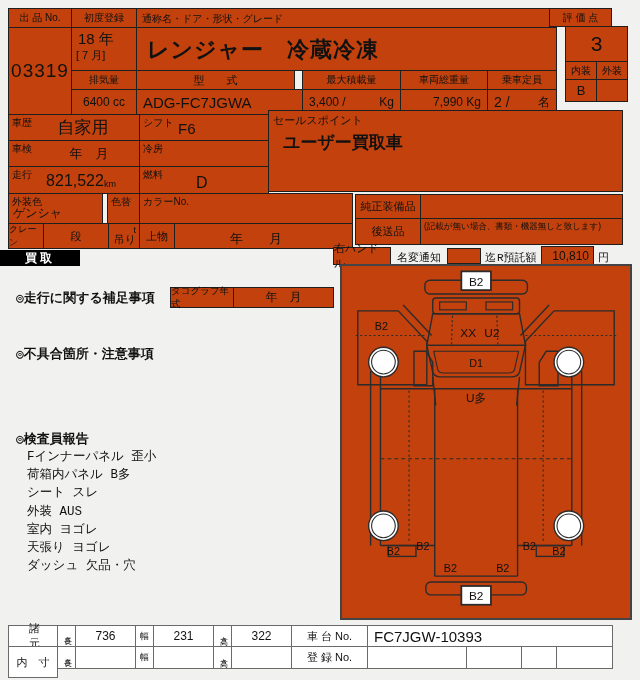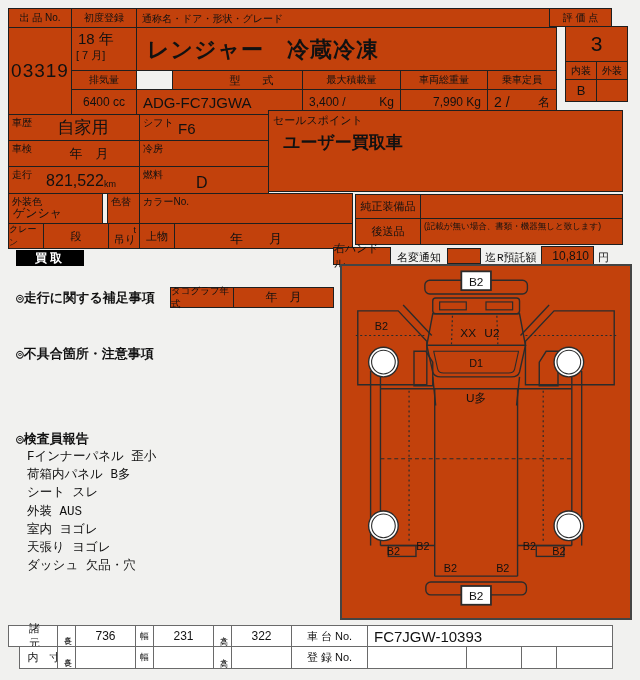--- a/index.html
+++ b/index.html
@@ -46,21 +46,21 @@
     <div style="padding:7px 0 0 10px;font-size:22px;font-weight:600;letter-spacing:1px;">レンジャー　冷蔵冷凍</div>
   </div>
 
   <div class="box" style="left:71px;top:70px;width:66px;height:20px;">
     <div class="cc" style="font-size:10px;">排気量</div>
   </div>
   <div class="box" style="left:71px;top:89px;width:66px;height:26px;">
     <div class="cc" style="font-size:12px;">6400 cc</div>
   </div>
 
-  <div class="box" style="left:136px;top:70px;width:159px;height:20px;margin-left:36px;">
+  <div class="box" style="left:136px;top:70px;width:159px;height:20px;">
     <div class="cc" style="font-size:11px;">型　　式</div>
   </div>
   <div class="box" style="left:136px;top:89px;width:167px;height:26px;">
     <div style="padding:4px 0 0 6px;font-size:15px;">ADG-FC7JGWA</div>
   </div>
 
   <div class="box" style="left:302px;top:70px;width:99px;height:20px;">
     <div class="cc" style="font-size:10px;">最大積載量</div>
   </div>
   <div class="box" style="left:302px;top:89px;width:99px;height:26px;">
@@ -173,21 +173,21 @@
   <div class="box" style="left:420px;top:194px;width:203px;height:25px;">
     <div class="cc" style="font-size:11px;"></div>
   </div>
   <div class="box" style="left:355px;top:218px;width:66px;height:27px;">
     <div class="cc" style="font-size:11px;">後送品</div>
   </div>
   <div class="box" style="left:420px;top:218px;width:203px;height:27px;">
     <div style="padding:2px 0 0 3px;font-size:8.5px;">(記載が無い場合、書類・機器無しと致します)</div>
   </div>
 
-  <div class="badge" style="left:16px;top:250px;width:68px;height:16px;">
+  <div class="badge" style="left:0;top:250px;width:80px;height:16px;">
     <div class="cc" style="font-size:12px;font-weight:700;letter-spacing:3px;">買取</div>
   </div>
 
   <div class="box" style="left:333px;top:247px;width:58px;height:18px;">
     <div class="cc" style="font-size:11px;">右ハンドル</div>
   </div>
   <div class="nb" style="left:397px;top:250px;font-size:11px;">名変通知</div>
   <div class="box" style="left:447px;top:248px;width:34px;height:16px;"></div>
   <div class="nb" style="left:485px;top:250px;font-size:11px;">迄</div>
   <div class="nb" style="left:497px;top:250px;font-size:11px;">R預託額</div>
@@ -315,21 +315,21 @@
   <div class="gbox" style="left:231px;top:625px;width:61px;height:22px;">
     <div class="cc" style="font-size:12px;">322</div>
   </div>
   <div class="gbox" style="left:291px;top:625px;width:77px;height:22px;">
     <div class="cc" style="font-size:11px;">車 台 No.</div>
   </div>
   <div class="gbox" style="left:367px;top:625px;width:246px;height:22px;">
     <div style="padding:2px 0 0 6px;font-size:15px;">FC7JGW-10393</div>
   </div>
 
-  <div class="gbox" style="left:8px;top:646px;width:50px;height:23px;margin-left:11px;">
+  <div class="gbox" style="left:8px;top:646px;width:50px;height:32px;">
     <div class="cc" style="font-size:11px;">内　寸</div>
   </div>
   <div class="gbox" style="left:57px;top:646px;width:19px;height:23px;">
     <div class="cc vert" style="font-size:8px;">長さ</div>
   </div>
   <div class="gbox" style="left:75px;top:646px;width:61px;height:23px;"></div>
   <div class="gbox" style="left:135px;top:646px;width:19px;height:23px;">
     <div class="cc" style="font-size:9px;">幅</div>
   </div>
   <div class="gbox" style="left:153px;top:646px;width:61px;height:23px;"></div>

